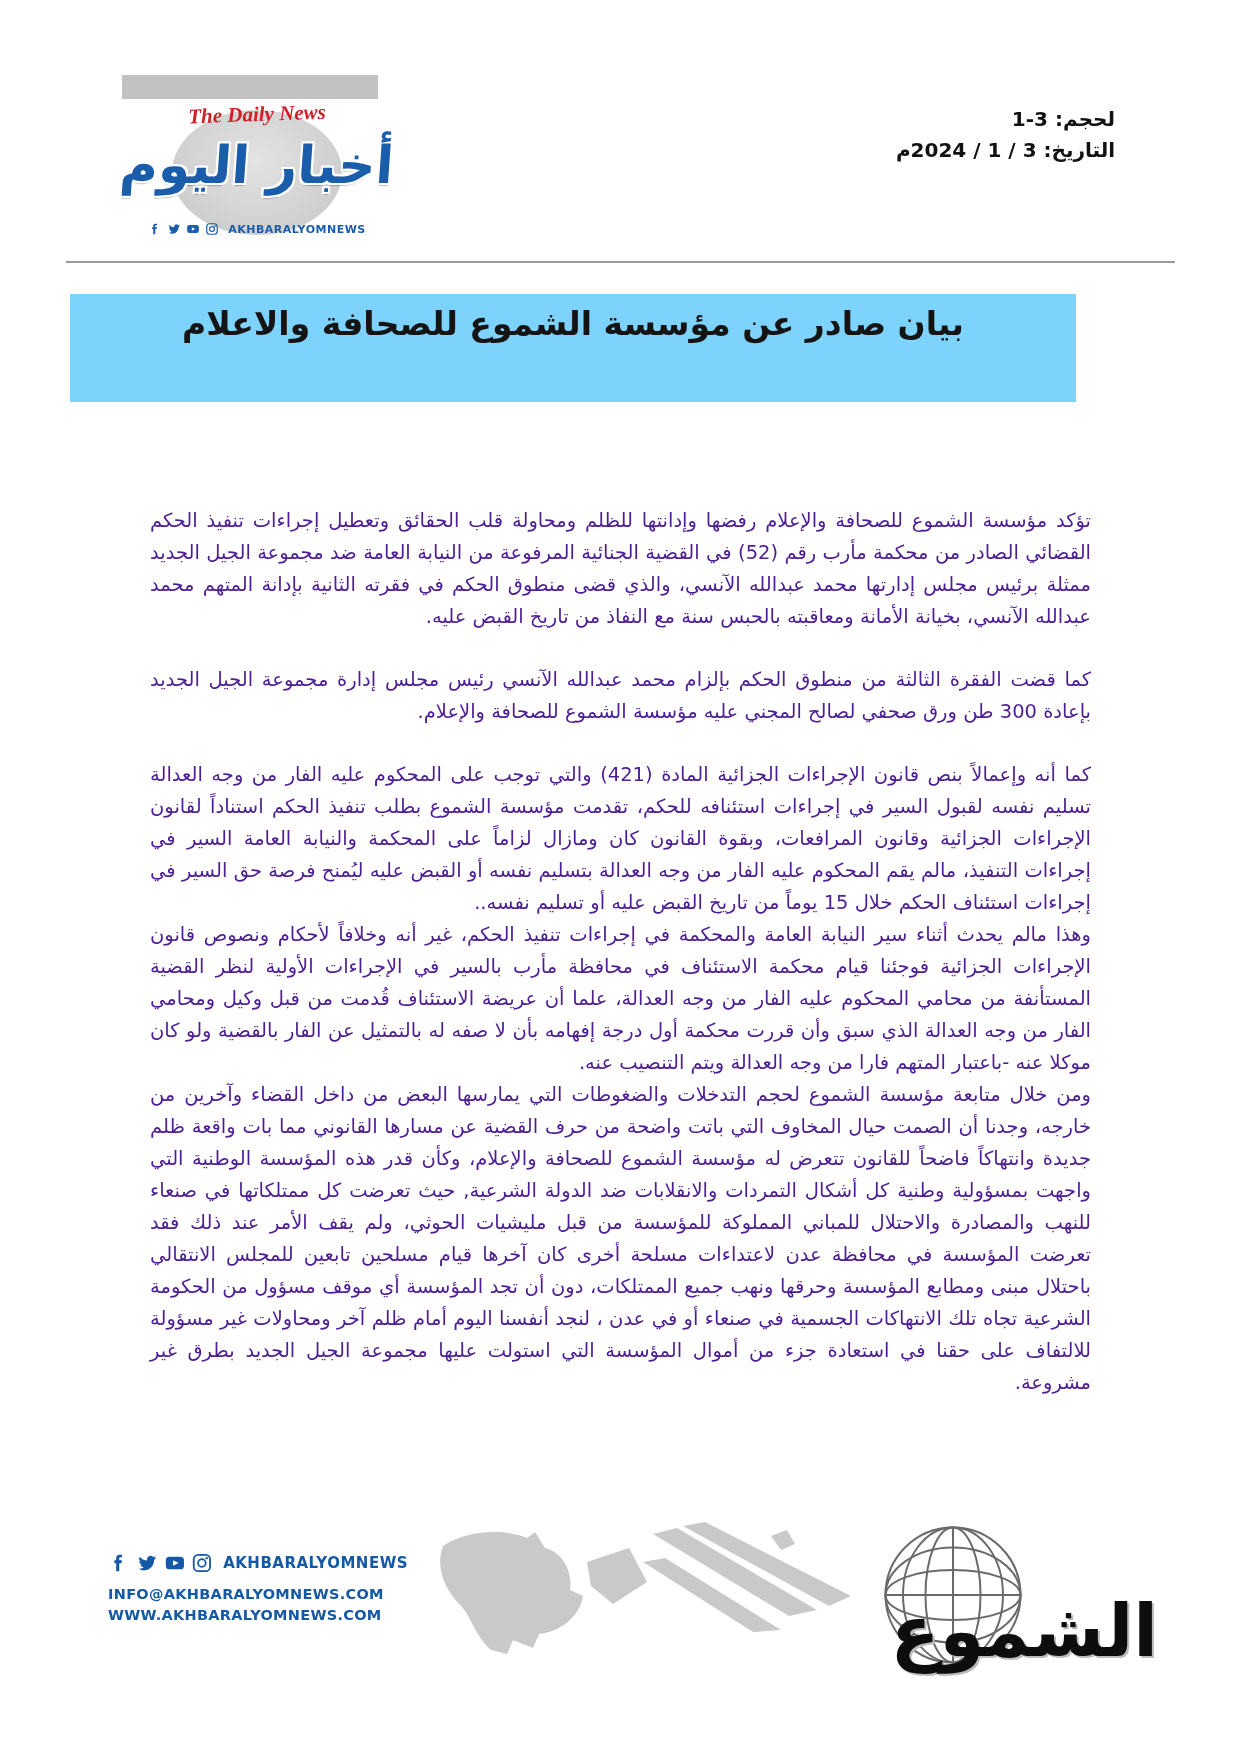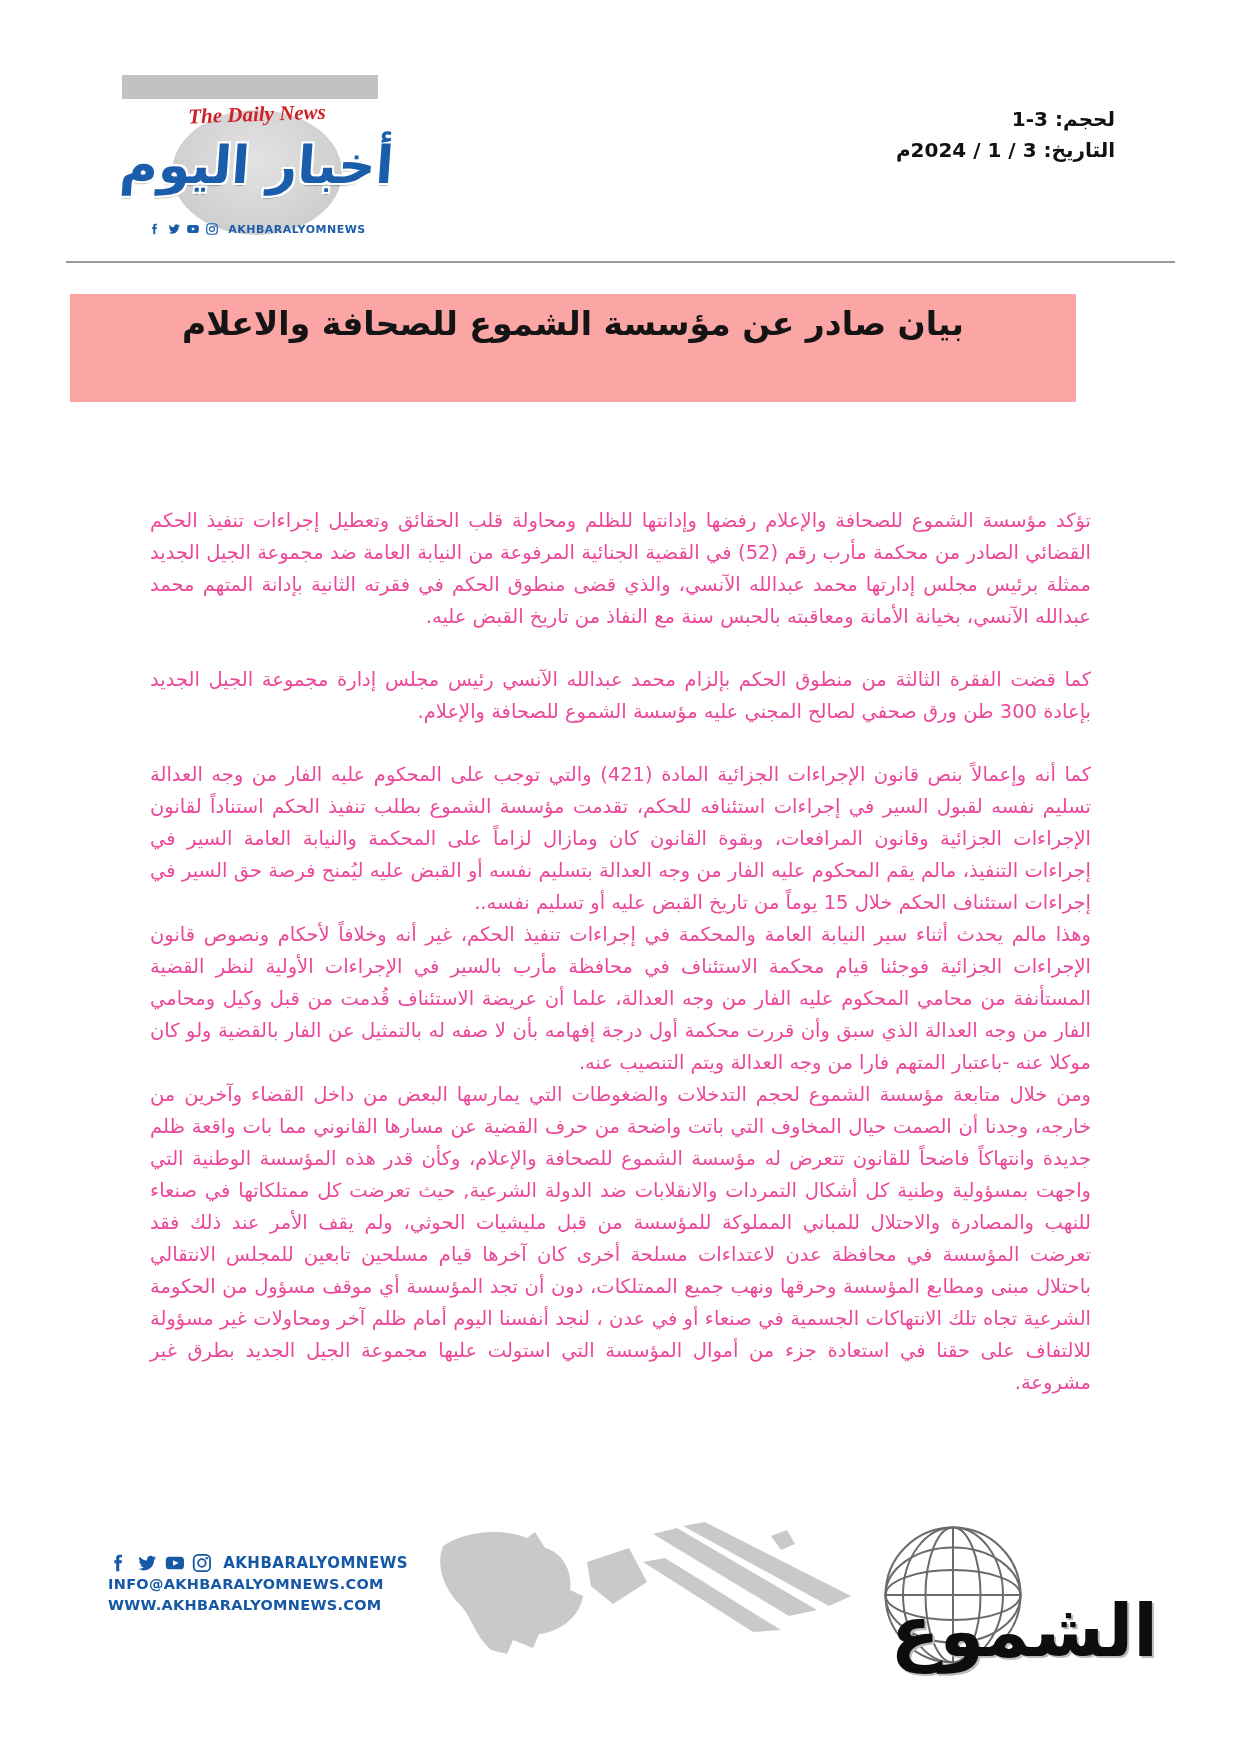--- a/index.html
+++ b/index.html
@@ -58,43 +58,43 @@
     font-weight:bold;font-size:20px;line-height:31px;
     color:#111;
   }
   .rule{
     position:absolute;left:66px;right:66px;top:261px;height:0;
     border-top:2px solid #9a9a9a;
   }
   
   .title-band{
     position:absolute;left:70px;top:294px;width:1006px;height:108px;
-    background:#fca5a5;
+    background:#7dd3fc;
     direction:rtl;text-align:center;
     font-weight:bold;font-size:33px;line-height:52px;color:#141414;
     padding-top:4px;box-sizing:border-box;
   }
   
   .body-text{
     position:absolute;left:150px;top:505px;width:941px;
     direction:rtl;text-align:justify;
-    font-size:19.5px;line-height:32px;color:#ec4899;
+    font-size:19.5px;line-height:32px;color:#4c1d95;
   }
   .body-text p{margin:0 0 31px 0;}
   .body-text p.tight{margin-bottom:0;}
   
   .footer-social{
     position:absolute;left:108px;top:1552px;width:300px;
     color:#1558a6;
   }
   .footer-social .row1{display:flex;align-items:center;gap:6px;}
   .footer-social .icon{width:22px;height:22px;display:inline-block;}
   .footer-social .handle{font-size:15px;font-weight:bold;letter-spacing:.5px;margin-left:4px;}
   .footer-social .contact{
-    font-size:14.5px;font-weight:bold;line-height:21px;letter-spacing:.3px;
+    margin-top:10px;font-size:14.5px;font-weight:bold;line-height:21px;letter-spacing:.3px;
   }
   .footer-map{position:absolute;left:415px;top:1518px;width:450px;height:145px;}
   .shumua{position:absolute;left:878px;top:1512px;width:280px;height:160px;}
   .shumua .globe{position:absolute;left:0;top:8px;width:150px;height:150px;}
   .shumua .wordmark{
     position:absolute;right:0;top:28px;width:250px;
     direction:rtl;text-align:left;
     font-weight:bold;font-size:72px;line-height:100px;color:#0d0d0d;
     text-shadow:2px 2px 0 #bbb;
     letter-spacing:-2px;

